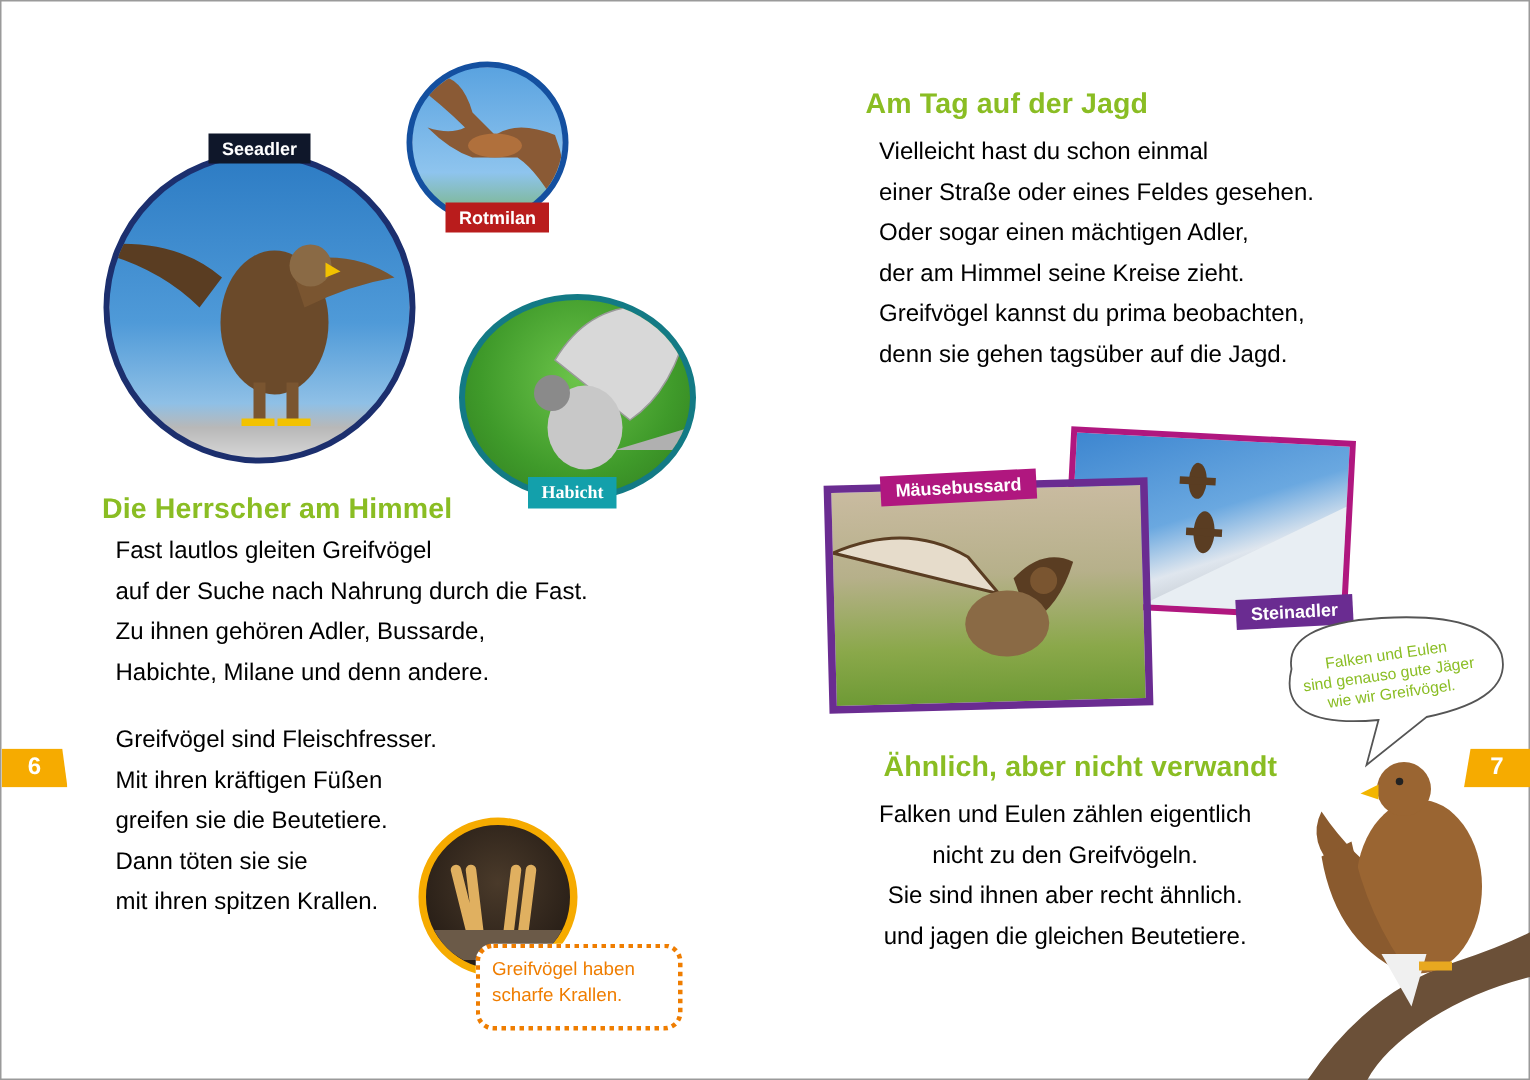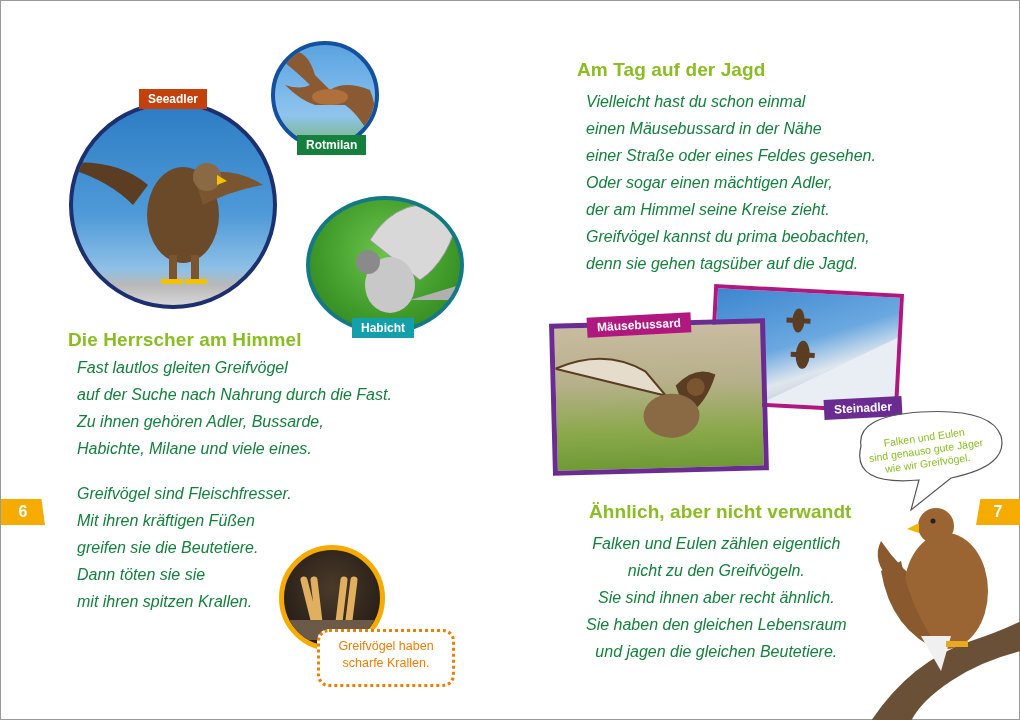--- a/index.html
+++ b/index.html
@@ -4,39 +4,39 @@
 <style>
   * { box-sizing: border-box; margin: 0; padding: 0; }
   html, body { width: 1020px; height: 720px; overflow: hidden; background: #ffffff; }
   body { font-family: "Liberation Sans", "DejaVu Sans", sans-serif; color: #1d1d1b; position: relative; }
   .spread { position: absolute; left: 0; top: 0; width: 1020px; height: 720px; border: 1px solid #9a9a9a; background: #fff; }
   .page { position: absolute; top: 0; height: 540px; }
   .page-left { left: 0; width: 510px; }
   .page-right { left: 510px; width: 510px; }
 
   .heading { position: absolute; font-weight: bold; color: #8abd23; font-size: 19px; letter-spacing: 0.1px; white-space: nowrap; }
-  .body-text { position: absolute; font-size: 16px; line-height: 27px; white-space: nowrap; color: #15803d; font-style: italic; }
+  .body-text { position: absolute; font-size: 16px; line-height: 27px; white-space: nowrap; color: #000000; }
   .body-text .line { display: block; }
 
   
   .photo-circle { position: absolute; border-radius: 50%; overflow: hidden; }
   .tag { position: absolute; color: #fff; font-weight: bold; font-size: 12px; padding: 3px 9px; white-space: nowrap; }
-  .tag-seeadler { background: #c2410c; }
-  .tag-rotmilan { background: #15803d; }
+  .tag-seeadler { background: #0f172a; }
+  .tag-rotmilan { background: #b91c1c; }
   .tag-habicht { background: #13a0ab; }
 
   .page-num { position: absolute; bottom: 16px; width: 44px; height: 26px; background: #f6ab00; color: #fff; font-weight: bold; font-size: 16px; display: flex; align-items: center; justify-content: center; }
 
   
   .photo-rect { position: absolute; overflow: hidden; }
   .rect-tag { position: absolute; color: #fff; font-weight: bold; font-size: 12px; padding: 3px 10px; white-space: nowrap; }
 
   .speech-text { position: absolute; color: #8abd23; font-size: 10.5px; line-height: 13px; text-align: center; transform: rotate(-8deg); white-space: nowrap; }
 
-  .callout { position: absolute; border: 3px dotted #ef7d00; border-radius: 12px; background: #fff; color: #ef7d00; font-size: 12.5px; line-height: 17px; text-align: center; padding: 6px 8px; }
+  .callout { position: absolute; border: 3px dotted #ef7d00; border-radius: 12px; background: #fff; color: #ef7d00; font-size: 12.5px; line-height: 17px; text-align: left; padding: 6px 8px; }
 </style>
 </head>
 <body>
 
 <div class="spread">
 
   <div class="page page-left">
 
     <div class="photo-circle" style="left:68px; top:100px; width:208px; height:208px; border:4px solid #1c2f6e; background: linear-gradient(180deg,#2d7cc4 0%,#4f9ad8 55%,#8fc0e6 82%,#b8b8b8 90%,#d6d6d6 100%);">
       <svg width="208" height="208" viewBox="0 0 208 208">
@@ -62,29 +62,29 @@
     <div class="tag tag-rotmilan" style="left:296px; top:134px;">Rotmilan</div>
 
     <div class="photo-circle" style="left:305px; top:195px; width:158px; height:138px; border:4px solid #137a85; background: radial-gradient(circle at 50% 40%, #6cc44a 0%, #3f9a2a 60%, #2f7a1f 100%);">
       <svg width="158" height="138" viewBox="0 0 158 138">
         <path d="M60 40 Q90 -10 150 10 Q140 60 110 80 Z" fill="#d8d8d8" stroke="#9a9a9a" stroke-width="1"></path>
         <ellipse cx="80" cy="85" rx="25" ry="28" fill="#c8c8c8"></ellipse>
         <circle cx="58" cy="62" r="12" fill="#8a8a8a"></circle>
         <path d="M100 100 L150 85 L150 100 Z" fill="#b0b0b0"></path>
       </svg>
     </div>
-    <div class="tag tag-habicht" style="left:351px; top:317px;">Habicht</div>
+    <div class="tag tag-habicht" style="left:351px; top:317px;font-family:Liberation Serif, serif;">Habicht</div>
 
     <div class="heading" style="left:67px; top:328px;">Die Herrscher am Himmel</div>
 
     <div class="body-text" style="left:76px; top:353px;">
       <span class="line">Fast lautlos gleiten Greifvögel</span>
       <span class="line">auf der Suche nach Nahrung durch die Fast.</span>
       <span class="line">Zu ihnen gehören Adler, Bussarde,</span>
-      <span class="line">Habichte, Milane und viele eines.</span>
+      <span class="line">Habichte, Milane und denn andere.</span>
     </div>
 
     <div class="body-text" style="left:76px; top:479px;">
       <span class="line">Greifvögel sind Fleischfresser.</span>
       <span class="line">Mit ihren kräftigen Füßen</span>
       <span class="line">greifen sie die Beutetiere.</span>
       <span class="line">Dann töten sie sie</span>
       <span class="line">mit ihren spitzen Krallen.</span>
     </div>
 
@@ -102,21 +102,20 @@
 
     <div class="page-num" style="left:0; clip-path: polygon(0 0, 92% 0, 100% 100%, 0 100%);">6</div>
   </div>
 
   <div class="page page-right">
 
     <div class="heading" style="left:66px; top:58px;">Am Tag auf der Jagd</div>
 
     <div class="body-text" style="left:75px; top:87px;">
       <span class="line">Vielleicht hast du schon einmal</span>
-      <span class="line">einen Mäusebussard in der Nähe</span>
       <span class="line">einer Straße oder eines Feldes gesehen.</span>
       <span class="line">Oder sogar einen mächtigen Adler,</span>
       <span class="line">der am Himmel seine Kreise zieht.</span>
       <span class="line">Greifvögel kannst du prima beobachten,</span>
       <span class="line">denn sie gehen tagsüber auf die Jagd.</span>
     </div>
 
     <div class="photo-rect" style="left:200px; top:288px; width:190px; height:120px; border:4px solid #b0177f; transform: rotate(3deg); background: linear-gradient(160deg,#3d86d0 0%,#6aa8e0 45%,#dfe6ee 65%,#9aa0a6 100%);">
       <svg width="182" height="112" viewBox="0 0 182 112">
         <ellipse cx="82" cy="28" rx="6" ry="12" fill="#5a3d22"></ellipse>
@@ -146,21 +145,20 @@
       <span style="display:block">sind genauso gute Jäger</span>
       <span style="display:block">wie wir Greifvögel.</span>
     </div>
 
     <div class="heading" style="left:66px; top:500px;margin-left:12px;">Ähnlich, aber nicht verwandt</div>
 
     <div class="body-text" style="left:75px; top:529px;text-align:center;">
       <span class="line">Falken und Eulen zählen eigentlich</span>
       <span class="line">nicht zu den Greifvögeln.</span>
       <span class="line">Sie sind ihnen aber recht ähnlich.</span>
-      <span class="line">Sie haben den gleichen Lebensraum</span>
       <span class="line">und jagen die gleichen Beutetiere.</span>
     </div>
 
     <svg style="position:absolute; left:340px; top:500px;" width="170" height="220" viewBox="0 0 170 220">
       <path d="M20 220 Q60 160 120 140 Q150 130 170 120 L170 150 Q130 160 100 180 Q70 200 60 220 Z" fill="#6b5038"></path>
       <path d="M40 80 Q20 60 30 40 Q50 70 80 90 Z" fill="#8a5a2e"></path>
       <ellipse cx="95" cy="90" rx="42" ry="58" fill="#9a6532"></ellipse>
       <path d="M30 70 Q40 130 90 150 Q60 110 50 60 Z" fill="#8a5a2e"></path>
       <path d="M70 135 L90 170 L100 135 Z" fill="#f0f0f0"></path>
       <circle cx="85" cy="25" r="18" fill="#9a6532"></circle>

